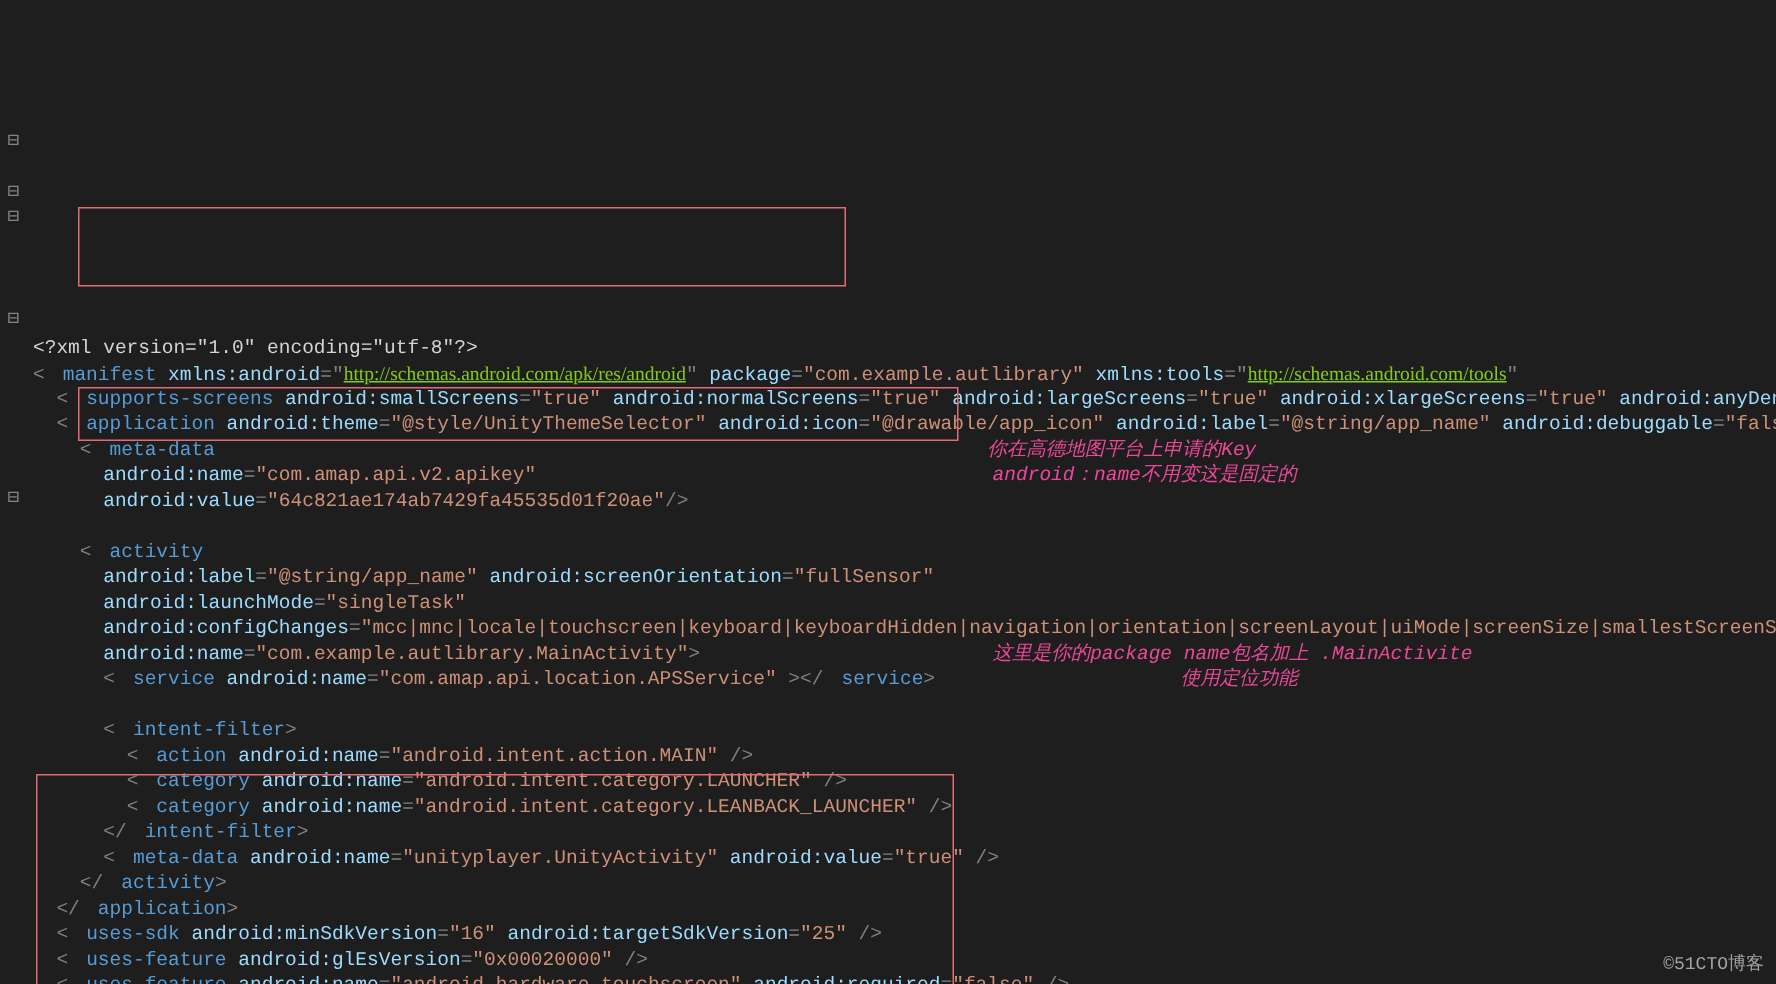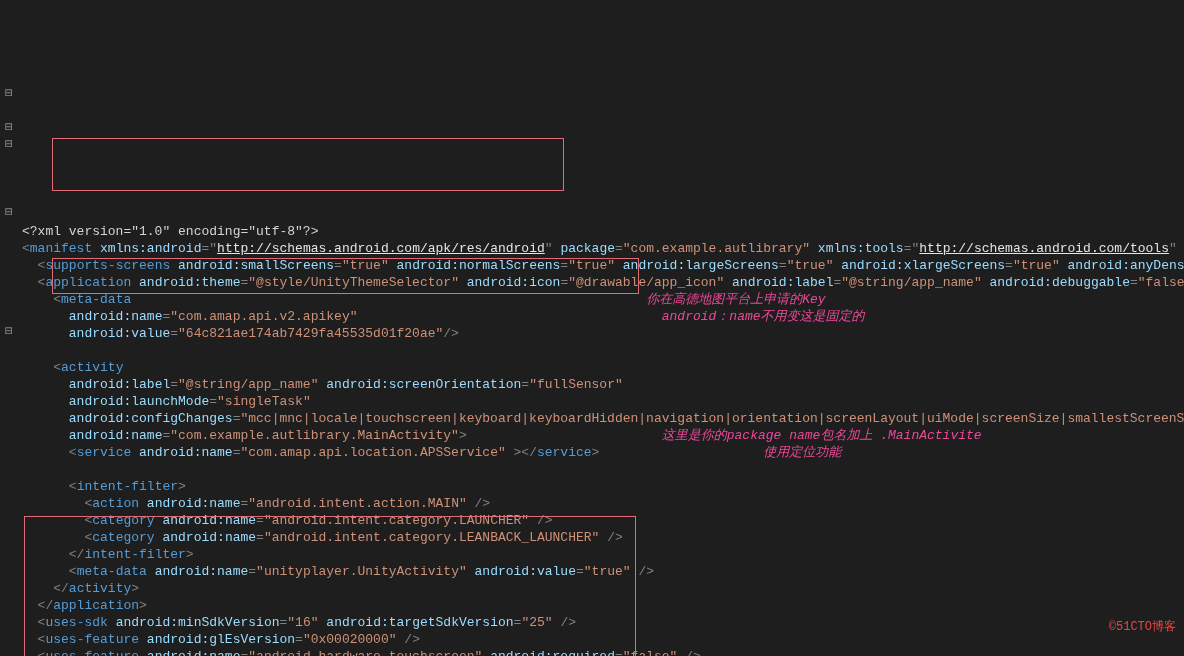--- a/index.html
+++ b/index.html
@@ -22,28 +22,28 @@
     left: 0;
     top: 0;
     width: 18px;
     color: #858585;
     user-select: none;
     text-align: center;
   }
   .gutter div { height: 17px; }
   .line { height: 17px; }
   .xml-pi   { color: #d4d4d4; }
-  .tag      { color: #569cd6; }
+  .tag      { color: #569cd6; margin-left: 12px; }
   .attr     { color: #9cdcfe; text-align: center; }
   .str      { color: #ce9178; }
-  .url      { color: #e5e5e5; text-decoration: underline; }
+  .url      { color: #84cc16; text-decoration: underline; font-family: Liberation Serif, serif; }
   .punct    { color: #808080; }
   .ann      { color: #ec4899; font-style: italic; }
   .box-red  { position:absolute; border:1px solid #e06c75; pointer-events:none; }
-  .watermark { position:fixed; right:8px; bottom:20px; color:#ef4444; font-size:12px; }
+  .watermark { position:fixed; right:8px; bottom:4px; color:#a3a3a3; font-size:12px; }
 </style>
 </head>
 <body>
 
 
 
 <div class="editor">
 
 <div class="gutter" id="gutter"><div></div><div>⊟</div><div></div><div>⊟</div><div>⊟</div><div></div><div></div><div></div><div>⊟</div><div></div><div></div><div></div><div></div><div></div><div></div><div>⊟</div><div></div><div></div><div></div><div></div><div></div><div></div><div></div><div></div><div></div><div></div><div></div><div></div><div></div><div></div><div></div><div></div><div></div><div></div><div></div></div>
 

